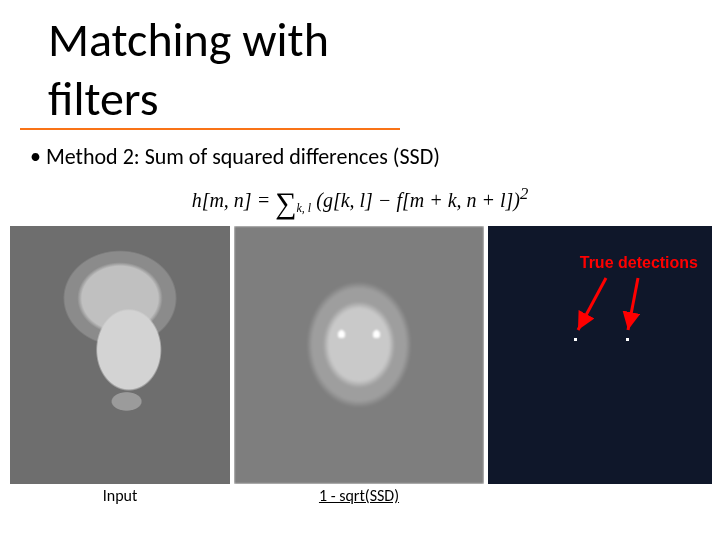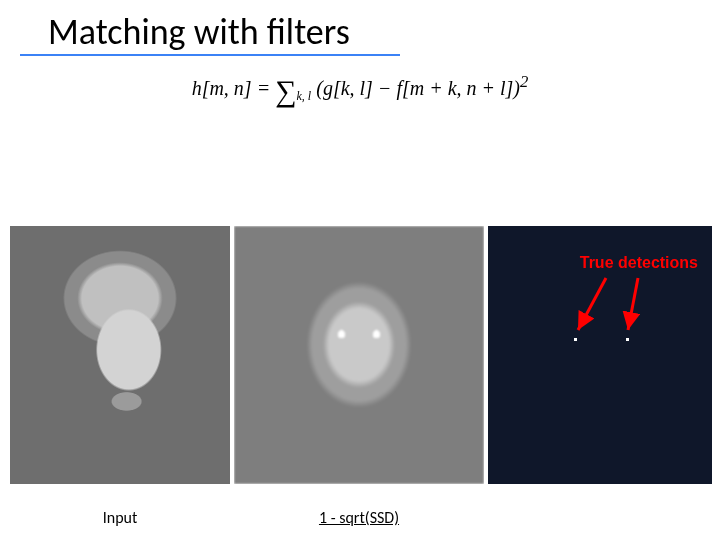--- a/index.html
+++ b/index.html
@@ -5,26 +5,26 @@
   * { margin: 0; padding: 0; box-sizing: border-box; }
   body {
     width: 720px;
     height: 540px;
     background: #ffffff;
     font-family: Calibri, Arial, sans-serif;
     position: relative;
     overflow: hidden;
   }
   .title {
-    font-size: 36px;
+    font-size: 48px;
     font-weight: 400;
     color: #000;
     padding: 10px 0 0 28px;
-    border-bottom: 2px solid #3b82f6;
-    margin: 0 24px 0 20px;
+    border-bottom: 2px solid #f97316;
+    margin: 0 24px 8px 20px;
     width: 380px;
   }
   .bullets {
     padding: 4px 0 0 30px;
     font-size: 22px;
     color: #000;
   }
   .bullets li {
     list-style: none;
     margin-bottom: 2px;
@@ -118,31 +118,32 @@
   .true-det {
     position: absolute;
     top: 28px;
     right: 14px;
     color: #ff0000;
     font-weight: 700;
     font-size: 16px;
     font-family: Arial, sans-serif;
   }
   .caption {
-    margin-top: 24px;
+    margin-top: 2px;
     font-size: 16px;
     color: #000;
   }
 </style>
 </head>
 <body>
 
 <div class="title">Matching with filters</div>
 
 <ul class="bullets">
+  <li>Method 2: Sum of squared differences (SSD)</li>
 </ul>
 
 <div class="formula">
   <span>h[m, n] = </span>
   <span class="big">∑</span><sub>k, l</sub>
   <span>(g[k, l] − f[m + k, n + l])</span><sup>2</sup>
 </div>
 
 <div class="row">
 

